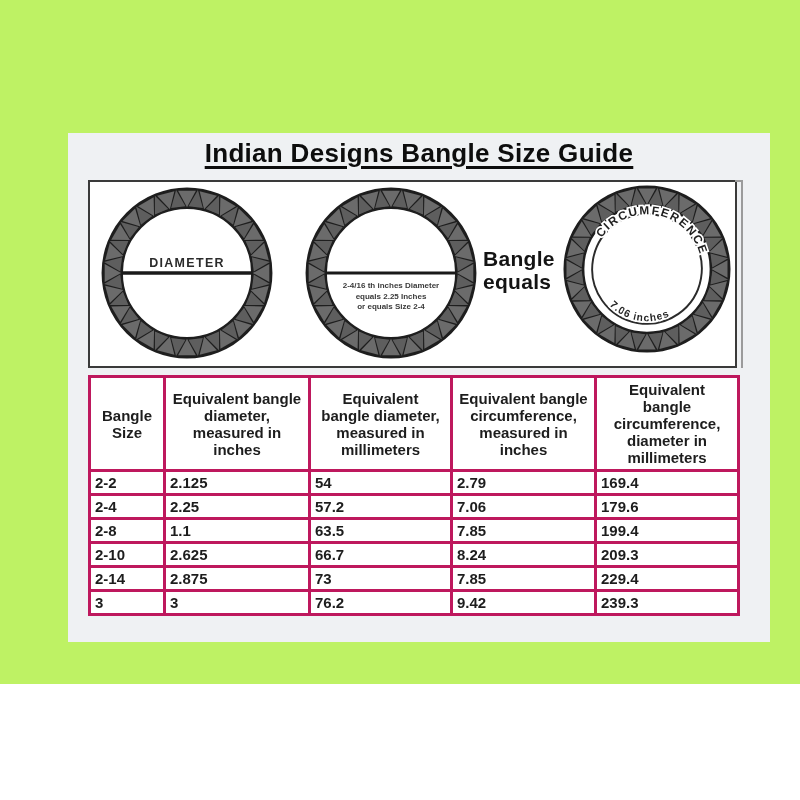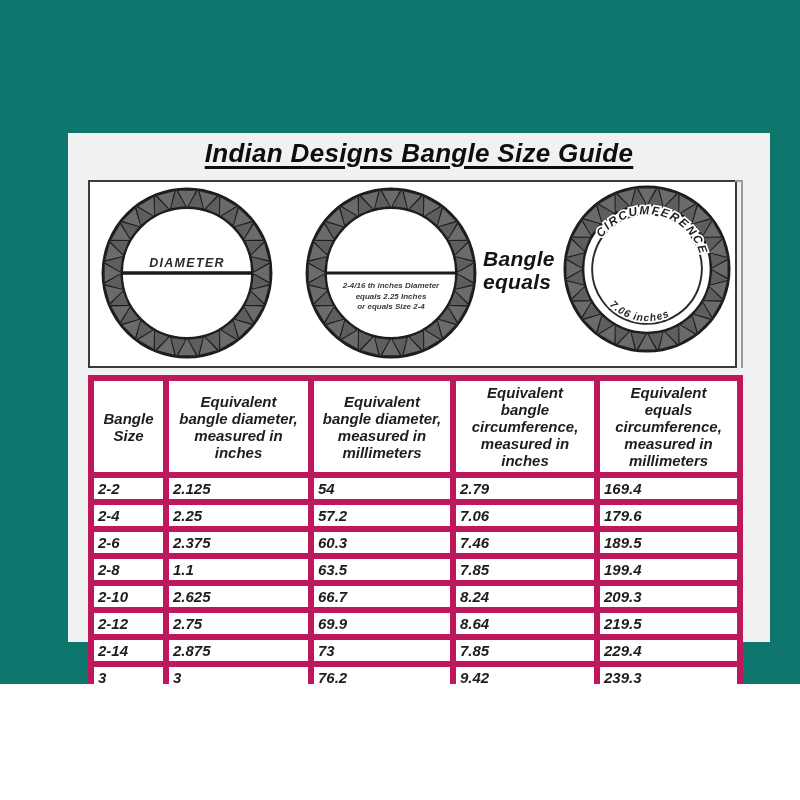--- a/index.html
+++ b/index.html
@@ -1,23 +1,22 @@
 <!DOCTYPE html>
 <html><head>
 <meta charset="utf-8">
 <style>
   * { margin: 0; padding: 0; box-sizing: border-box; }
   html, body { background: #ffffff; }
   .page {
     position: relative;
     width: 800px; height: 684px;
-    background: #0f766e;
+    background: #bef264;
     font-family: "Liberation Sans", sans-serif;
     overflow: hidden;
-    font-style: italic;
   }
   .panel {
     position: absolute;
     left: 68px; top: 133px;
     width: 702px; height: 509px;
     background: #eff1f3;
   }
   .title {
     position: absolute;
     left: 0; top: 5px; width: 100%;
@@ -86,21 +85,21 @@
   .size-table {
     position: absolute;
     left: 20px; top: 242px;
     width: 649px;
     border-collapse: collapse;
     table-layout: fixed;
     background: #ffffff;
     border: 3px solid #2e2e2e;
   }
   .size-table th, .size-table td {
-    border: 6px solid #be185d;
+    border: 3px solid #be185d;
     vertical-align: middle;
     color: #1d1d1d;
     font-weight: bold;
   }
   .size-table th {
     font-size: 15px;
     line-height: 1.14;
     padding: 3px 6px;
     height: 83px;
   }
@@ -326,67 +325,53 @@
           <col class="c3">
           <col class="c4">
           <col class="c5">
         </colgroup>
       <thead>
         <tr>
           <th>Bangle Size</th>
           <th>Equivalent bangle diameter, measured in inches</th>
           <th>Equivalent bangle diameter, measured in millimeters</th>
           <th>Equivalent bangle circumference, measured in inches</th>
-          <th>Equivalent equals circumference, measured in millimeters</th>
+          <th>Equivalent bangle circumference, diameter in millimeters</th>
         </tr>
       </thead>
       <tbody>
         <tr>
           <td>2-2</td>
           <td>2.125</td>
           <td>54</td>
           <td>2.79</td>
           <td>169.4</td>
         </tr>
         <tr>
           <td>2-4</td>
           <td>2.25</td>
           <td>57.2</td>
           <td>7.06</td>
           <td>179.6</td>
         </tr>
         <tr>
-          <td>2-6</td>
-          <td>2.375</td>
-          <td>60.3</td>
-          <td>7.46</td>
-          <td>189.5</td>
-        </tr>
-        <tr>
           <td>2-8</td>
           <td>1.1</td>
           <td>63.5</td>
           <td>7.85</td>
           <td>199.4</td>
         </tr>
         <tr>
           <td>2-10</td>
           <td>2.625</td>
           <td>66.7</td>
           <td>8.24</td>
           <td>209.3</td>
         </tr>
         <tr>
-          <td>2-12</td>
-          <td>2.75</td>
-          <td>69.9</td>
-          <td>8.64</td>
-          <td>219.5</td>
-        </tr>
-        <tr>
           <td>2-14</td>
           <td>2.875</td>
           <td>73</td>
           <td>7.85</td>
           <td>229.4</td>
         </tr>
         <tr>
           <td>3</td>
           <td>3</td>
           <td>76.2</td>

